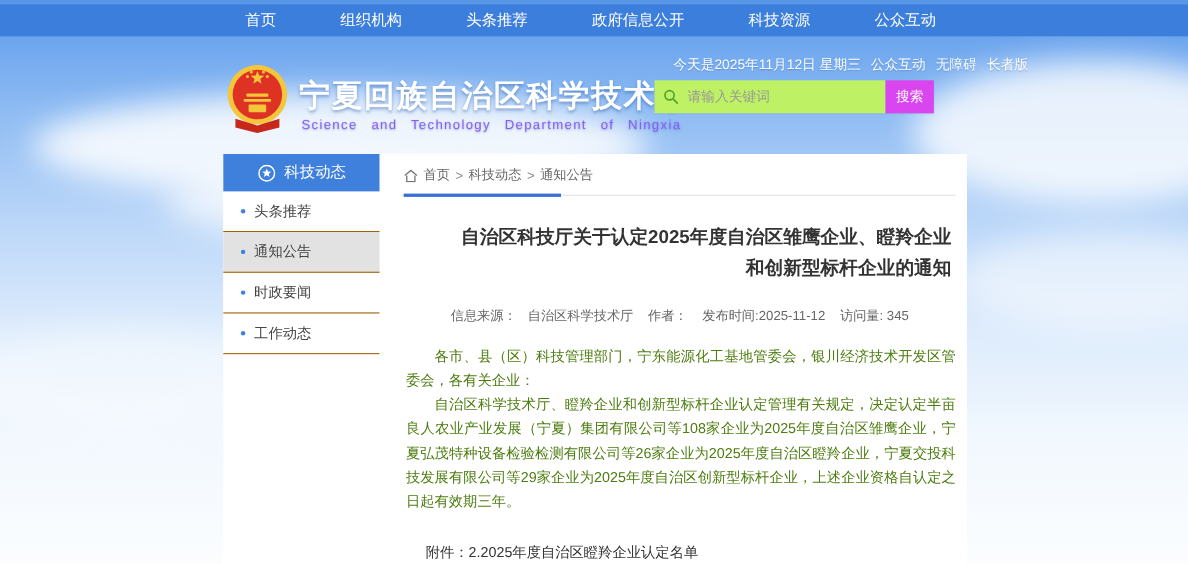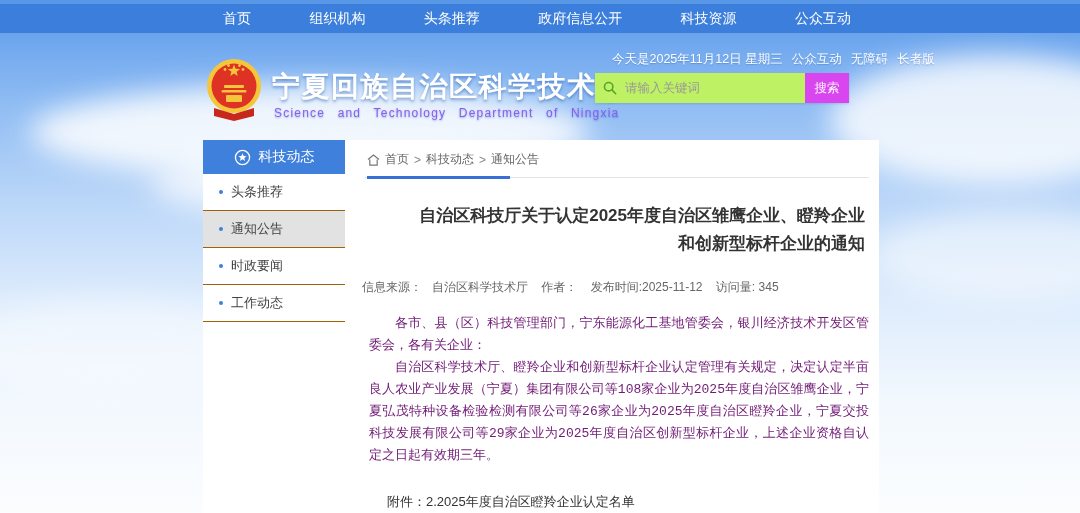--- a/index.html
+++ b/index.html
@@ -59,23 +59,23 @@
   
   .content{position:absolute;left:154px;top:0;width:522px;bottom:0;background:#fff;}
   .breadcrumb{margin:0 10px 0 8px;padding:11px 0 9px 2px;font-size:12px;color:#666;
     border-bottom:1px solid #e4e4e4;position:relative;display:flex;align-items:center;gap:5px;}
   .crumb{cursor:pointer;}
   .crumb-sep{color:#888;}
   .crumb-underline{position:absolute;left:2px;bottom:-2px;width:143px;height:3px;background:#3a6fd8;}
 
   .article-title{margin:24px 14px 0 14px;text-align:right;font-size:17px;font-weight:bold;
     color:#333;line-height:28px;}
-  .meta{margin-top:21px;font-size:12px;color:#666;white-space:nowrap;}
+  .meta{margin-top:21px;text-align:center;font-size:12px;color:#666;white-space:nowrap;}
   .meta span{margin:0 5px;}
-  .body-text{margin:17px 10px 0 12px;font-size:13px;color:#701a75;line-height:22px;text-align:justify;font-family:Liberation Mono, monospace;}
+  .body-text{margin:17px 10px 0 12px;font-size:13px;color:#4d7c0f;line-height:22px;text-align:justify;}
   .body-text p{margin:0;text-indent:2em;}
   .attachments{margin:24px 0 0 30px;font-size:13px;color:#333;line-height:21px;display:flex;}
   .att-label{white-space:nowrap;}
   .att-item{cursor:pointer;}
 </style>
 </head>
 <body>
 
 <div class="sky"></div>
 <div class="cloud c1"></div>

